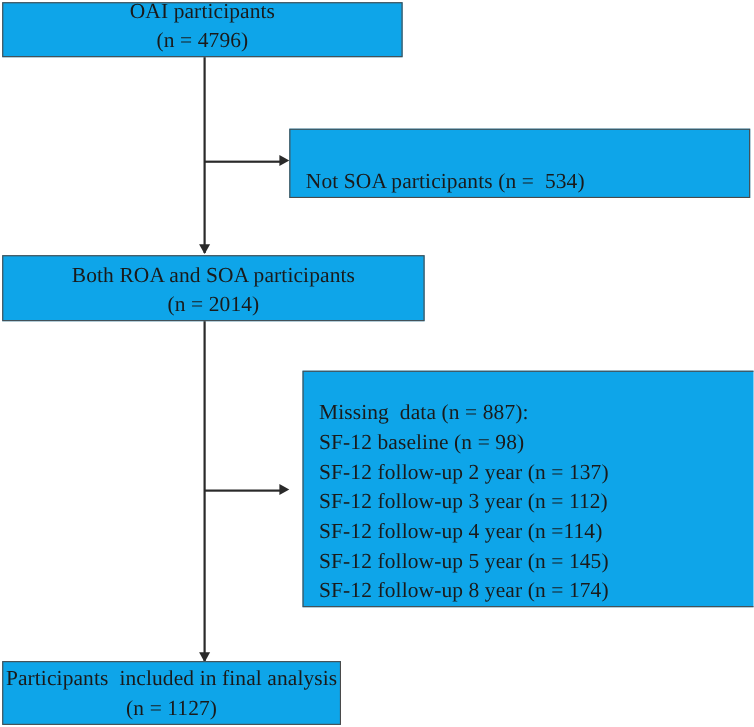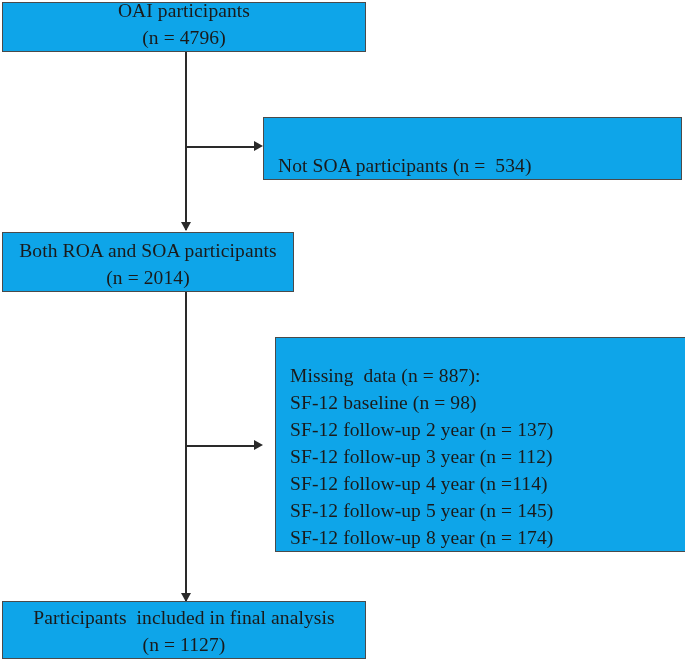--- a/index.html
+++ b/index.html
@@ -26,23 +26,23 @@
     font-size:19.5px;
     line-height:27px;
     white-space:pre;
     letter-spacing:.1px;
   }
   .box.left-text .line{padding-left:14px;}
 
   
   #box-oai          {left:2px;  top:2px;   width:364px; height:50px;}
   #box-not-roa-soa  {left:263px;top:117px; width:419px; height:63px;}
-  #box-both         {left:2px;  top:232px; width:292px; height:60px;}
+  #box-both         {left:2px;  top:232px; width:384px; height:60px;}
   #box-missing      {left:263px;top:337px; width:419px; height:215px;margin-left:12px;}
-  #box-final        {left:2px;  top:601px; width:364px; height:58px;}
+  #box-final        {left:2px;  top:601px; width:308px; height:58px;}
 
   
   .vline{position:absolute;width:1.6px;background:#2a2a2a;left:185.2px;}
   #trunk-1{top:52px;  height:178px;}
   #trunk-2{top:292px; height:309px;}
 
   .hline{position:absolute;height:1.6px;background:#2a2a2a;left:186px;}
   #branch-1{top:146px; width:70px;}
   #branch-2{top:445px; width:70px;}
 

